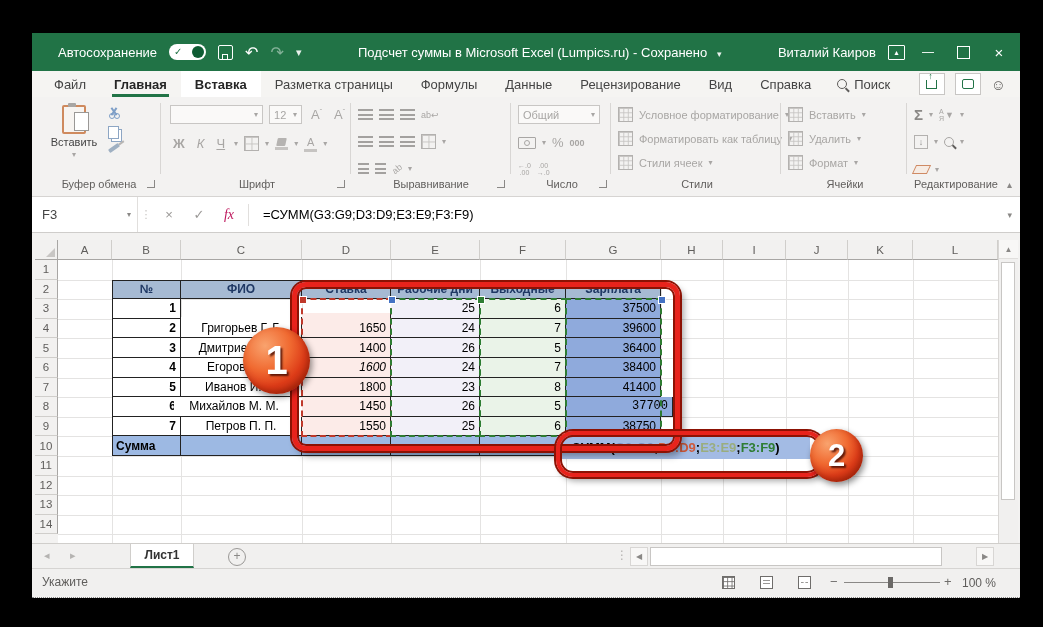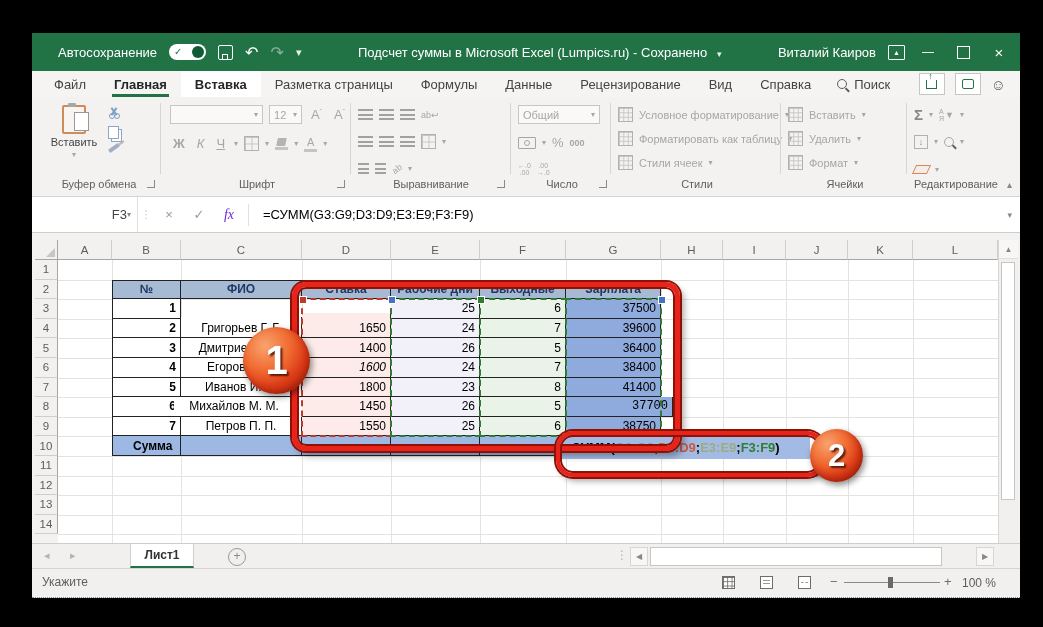--- a/index.html
+++ b/index.html
@@ -79,43 +79,43 @@
   .rlbl{white-space:nowrap;color:#a8a6a4;font-size:11px;}
   .sigma{font-size:15px;color:#8a8886;font-weight:bold;}
   .sortic{display:inline-flex;align-items:center;gap:1px;color:#a8a6a4;}
   .sortic .lt{font-size:7px;line-height:7px;display:inline-flex;flex-direction:column;}
   .fillic{width:12px;height:12px;border:1px solid #b3b1af;display:flex;align-items:center;justify-content:center;font-size:9px;color:#8a8886;}
   .eras{width:13px;height:7px;border:1.5px solid #cf8a64;background:#f6ece4;transform:skewX(-25deg);}
   .collapse{position:absolute;right:8px;bottom:6px;color:#8a8886;font-size:10px;}
   
   .fbar{left:32px;top:196px;width:988px;height:37px;background:#fff;border-top:1px solid #d6d4d2;border-bottom:1px solid #cfcdcb;
         display:flex;align-items:center;box-sizing:border-box;font-size:13px;color:#444;}
-  .namebox{width:106px;height:100%;display:flex;align-items:center;justify-content:flex-end;
+  .namebox{width:106px;height:100%;display:flex;align-items:center;justify-content:space-between;
            padding:0 6px 0 10px;box-sizing:border-box;border-right:1px solid #e1dfdd;}
   .nb-arrow{font-size:8px;color:#8a8886;}
   .fb-dots{width:16px;text-align:center;color:#c8c6c4;font-size:11px;}
   .fb-btn{width:30px;height:100%;display:flex;align-items:center;justify-content:center;color:#9a9896;font-size:13px;}
-  .fb-fx{font-family:"Liberation Serif",serif;font-style:italic;color:#6d28d9;font-size:14px;}
+  .fb-fx{font-family:"Liberation Serif",serif;font-style:italic;color:#be185d;font-size:14px;}
   .fb-sep{width:1px;height:22px;background:#e1dfdd;margin:0 4px;}
   .fb-formula{padding-left:10px;color:#000;white-space:nowrap;}
   .fb-exp{margin-left:auto;padding-right:8px;color:#8a8886;font-size:9px;}
   
   .hdr{background:#f2f1f0;color:#5f5d5b;font-size:11.5px;display:flex;align-items:center;justify-content:center;box-sizing:border-box;}
   .colhdr{border-right:1px solid #d0cecb;border-bottom:1px solid #a8a6a4;}
   .rowhdr{border-bottom:1px solid #d0cecb;border-right:1px solid #a8a6a4;}
   .corner{border-right:1px solid #a8a6a4;border-bottom:1px solid #a8a6a4;position:relative;}
   .corner::after{content:'';position:absolute;right:2px;bottom:2px;border-left:9px solid transparent;border-bottom:9px solid #c8c6c4;}
   .tcell{border-right:1px solid #222;border-bottom:1px solid #222;box-sizing:border-box;display:flex;align-items:center;
          font-size:12px;color:#000;overflow:hidden;white-space:nowrap;}
   .thead{justify-content:center;font-weight:bold;color:#1f3864;border-top:1px solid #222;font-size:12px;}
   .bl{border-left:1px solid #222;}
   .tnum{justify-content:flex-end;padding-right:4px;font-weight:bold;}
   .tname{justify-content:center;}
   .tval{justify-content:flex-end;padding-right:4px;}
-  .tsum{font-weight:bold;padding-left:20px;}
+  .tsum{font-weight:bold;padding-left:3px;}
   .range{box-sizing:border-box;background:transparent;}
   .fcell{background:#a3bbe4;font-size:13px;font-weight:600;line-height:23px;padding-left:4px;white-space:nowrap;overflow:hidden;box-sizing:border-box;}
   
   .vscroll{left:998px;top:240px;width:20px;height:303px;background:#f1f0ef;border-left:1px solid #d8d6d4;box-sizing:border-box;}
   .vs-up{position:absolute;left:0;top:0;width:100%;height:18px;display:flex;align-items:center;justify-content:center;
          color:#8a8886;font-size:8px;background:#f8f7f6;border-bottom:1px solid #e1dfdd;}
   .vs-thumb{position:absolute;left:2px;top:22px;width:14px;height:238px;background:#fff;border:1px solid #c8c6c4;box-sizing:border-box;}
   
   .sheetbar{left:32px;top:543px;width:988px;height:25px;background:#f1f0ef;border-top:1px solid #d0cecb;box-sizing:border-box;}
   .nav-ar{position:absolute;top:5px;color:#b5b3b1;font-size:11px;}

